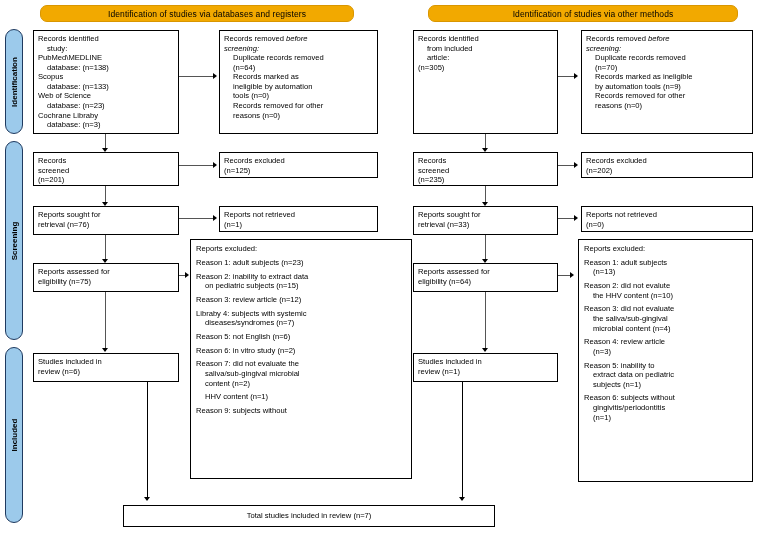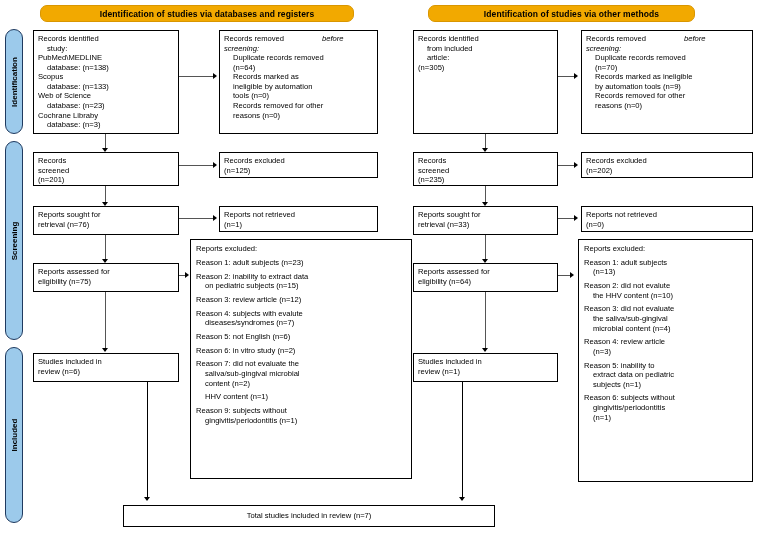--- a/index.html
+++ b/index.html
@@ -10,21 +10,21 @@
   #diagram{position:relative;width:768px;height:535px;background:#ffffff;}
 
   
   .banner{
     position:absolute;
     background:#f2a900;
     border:1px solid #d99600;
     border-radius:7px;
     color:#000;
     font-size:8.5px;
-    font-weight:bold;
+    font-weight:normal;
     display:flex;align-items:center;justify-content:center;
     text-align:center;
     letter-spacing:.1px;
     box-sizing:border-box;
     padding-left:20px;
   }
 
   
   .rail{
     position:absolute;
@@ -50,21 +50,21 @@
     border:1.6px solid #000000;
     box-sizing:border-box;
     font-size:7.6px;
     line-height:1.26;
     color:#000;
     padding:3px 4px 2px 4px;
     overflow:hidden;
   }
   .box p{margin:0;}
   .ind{padding-left:9px;}
-  .ital{font-style:italic;margin-left:36px;}
+  .ital{font-style:italic;}
   .gap{height:4.2px;}
   .ctr{display:flex;align-items:center;justify-content:center;text-align:right;}
 
   
   .ln{position:absolute;background:#000;}
   .hln{height:1.1px;}
   .vln{width:1.1px;}
   .ln.grey{background:#555;}
   .arrow-r{
     position:absolute;width:0;height:0;
@@ -79,21 +79,21 @@
     border-top:4.6px solid #000;
   }
 </style>
 </head>
 <body>
 
 <div id="diagram">
 
   <div class="banner" style="left:40px;top:5px;width:314px;height:17px;">Identification of studies via databases and registers</div>
 
-  <div class="banner" style="left:428px;top:5px;width:267px;height:17px;">Identification of studies via other methods</div>
+  <div class="banner" style="left:428px;top:5px;width:310px;height:17px;">Identification of studies via other methods</div>
 
   <div class="rail" style="left:5px;top:29px;width:18px;height:105px;">
     <span class="rail-label">Identification</span>
   </div>
 
   <div class="rail" style="left:5px;top:141px;width:18px;height:199px;">
     <span class="rail-label">Screening</span>
   </div>
 
   <div class="rail" style="left:5px;top:347px;width:18px;height:176px;">
@@ -170,35 +170,34 @@
   <div class="box" style="left:190px;top:239px;width:222px;height:240px;padding:4px 5px;">
     <p>Reports excluded:</p>
     <div class="gap"></div>
     <p>Reason 1: adult subjects (n=23)</p>
     <div class="gap"></div>
     <p>Reason 2: inability to extract data</p>
     <p class="ind">on pediatric subjects (n=15)</p>
     <div class="gap"></div>
     <p>Reason 3: review article (n=12)</p>
     <div class="gap"></div>
-    <p>Reason 4: subjects with evalute</p>
+    <p>Libraby 4: subjects with systemic</p>
     <p class="ind">diseases/syndromes (n=7)</p>
     <div class="gap"></div>
     <p>Reason 5: not English (n=6)</p>
     <div class="gap"></div>
     <p>Reason 6: in vitro study (n=2)</p>
     <div class="gap"></div>
     <p>Reason 7: did not evaluate the</p>
     <p class="ind">saliva/sub-gingival microbial</p>
     <p class="ind">content (n=2)</p>
     <div class="gap"></div>
     <p class="ind">HHV content (n=1)</p>
     <div class="gap"></div>
     <p>Reason 9: subjects without</p>
-    <p class="ind">gingivitis/periodontitis (n=1)</p>
   </div>
   <div class="ln hln grey" style="left:179px;top:275px;width:8px;"></div>
   <div class="arrow-r" style="left:185px;top:271.8px;"></div>
 
   <div class="ln vln grey" style="left:105px;top:292px;height:59px;"></div>
   <div class="arrow-d" style="left:102.3px;top:348px;"></div>
 
   <div class="box" style="left:33px;top:353px;width:146px;height:29px;">
     <p>Studies included in</p>
     <p>review (n=6)</p>

